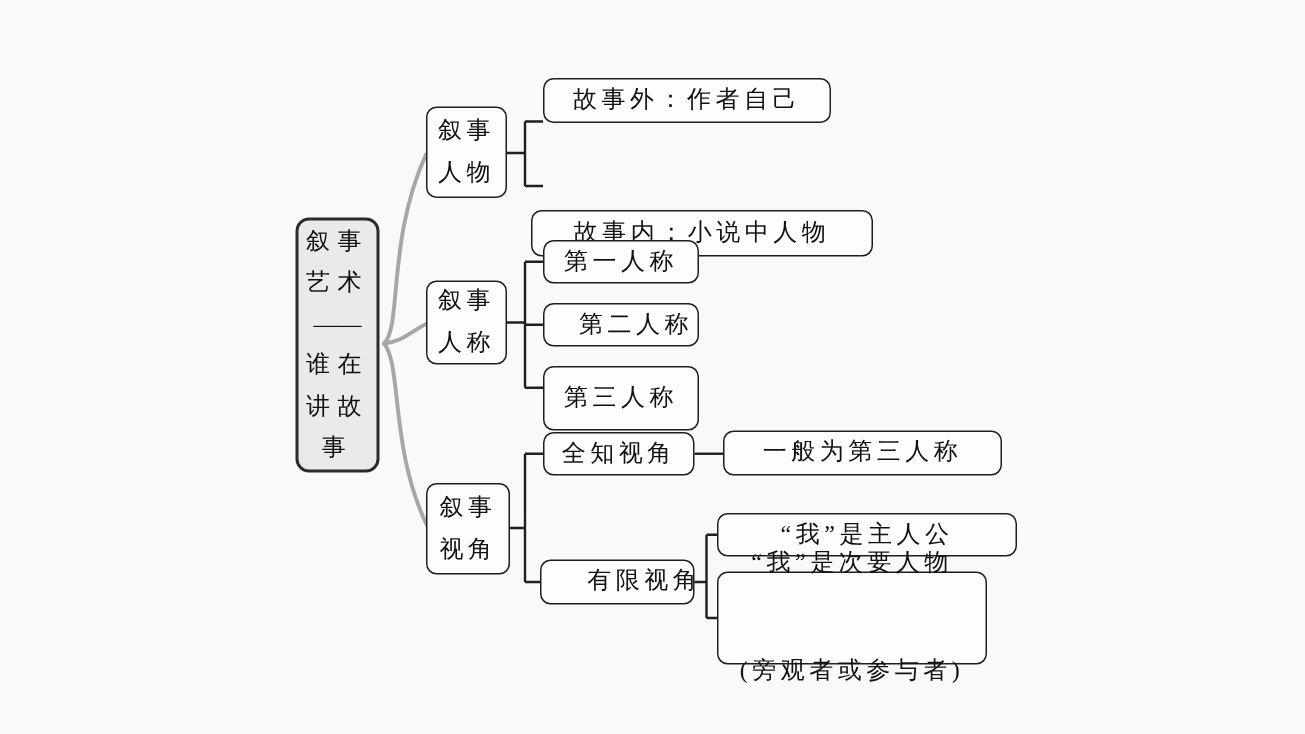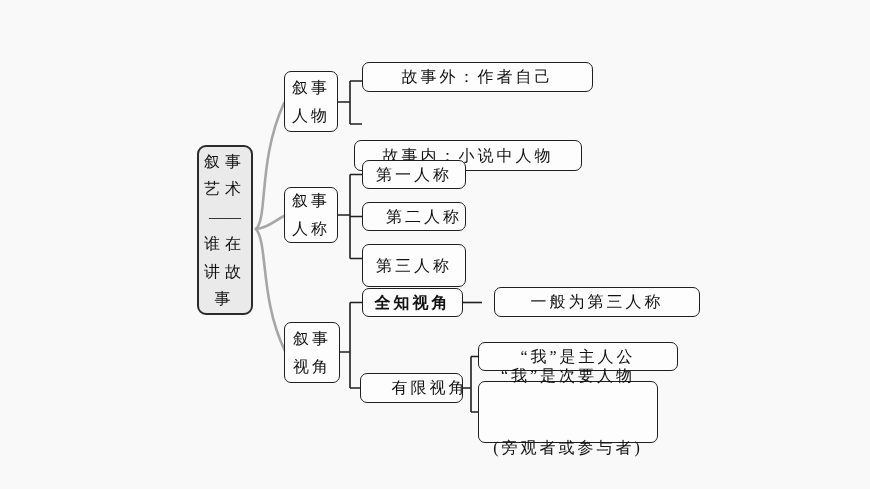--- a/index.html
+++ b/index.html
@@ -42,29 +42,29 @@
     border: 2px solid #2b2b2b;
     border-radius: 9px;
     letter-spacing: 5px;
     line-height: 27.5px;
   }
   .node .line { display: block; }
   .node.root .line.dash { letter-spacing: 0; }
   
   .n-root        { left:197px; top:145px; width:56px;  height:170px; }
   .n-b-people    { left:284px; top:71px;  width:54px;  height:61px;  }
-  .n-outside     { left:362px; top:62px;  width:231px; height:30px;  }
+  .n-outside     { left:362px; top:52px;  width:192px; height:30px;  }
   .n-inside      { left:354px; top:109px; width:228px; height:31px;margin-top:31px;  }
   .n-b-person    { left:284px; top:187px; width:54px;  height:56px;  }
   .n-first       { left:362px; top:160px; width:104px; height:29px;  }
   .n-second      { left:362px; top:202px; width:104px; height:29px;padding-left:20px;  }
   .n-third       { left:362px; top:244px; width:104px; height:43px;  }
   .n-b-view      { left:284px; top:322px; width:56px;  height:61px;  }
-  .n-omniscient  { left:362px; top:288px; width:101px; height:29px;font-weight:bold;  }
-  .n-usually3rd  { left:482px; top:287px; width:206px; height:30px;margin-left:12px;  }
+  .n-omniscient  { left:362px; top:288px; width:101px; height:29px;  }
+  .n-usually3rd  { left:482px; top:287px; width:186px; height:30px;  }
   .n-limited     { left:360px; top:373px; width:103px; height:30px;padding-left:36px;  }
   .n-protagonist { left:478px; top:342px; width:200px; height:29px;  }
   .n-secondary   { left:478px; top:381px; width:180px; height:62px; line-height:28px;gap:44px; }
 </style>
 </head>
 <body>
 
 <div class="canvas">
 
   <svg class="connector-layer" viewBox="0 0 870 489" xmlns="http://www.w3.org/2000/svg">

